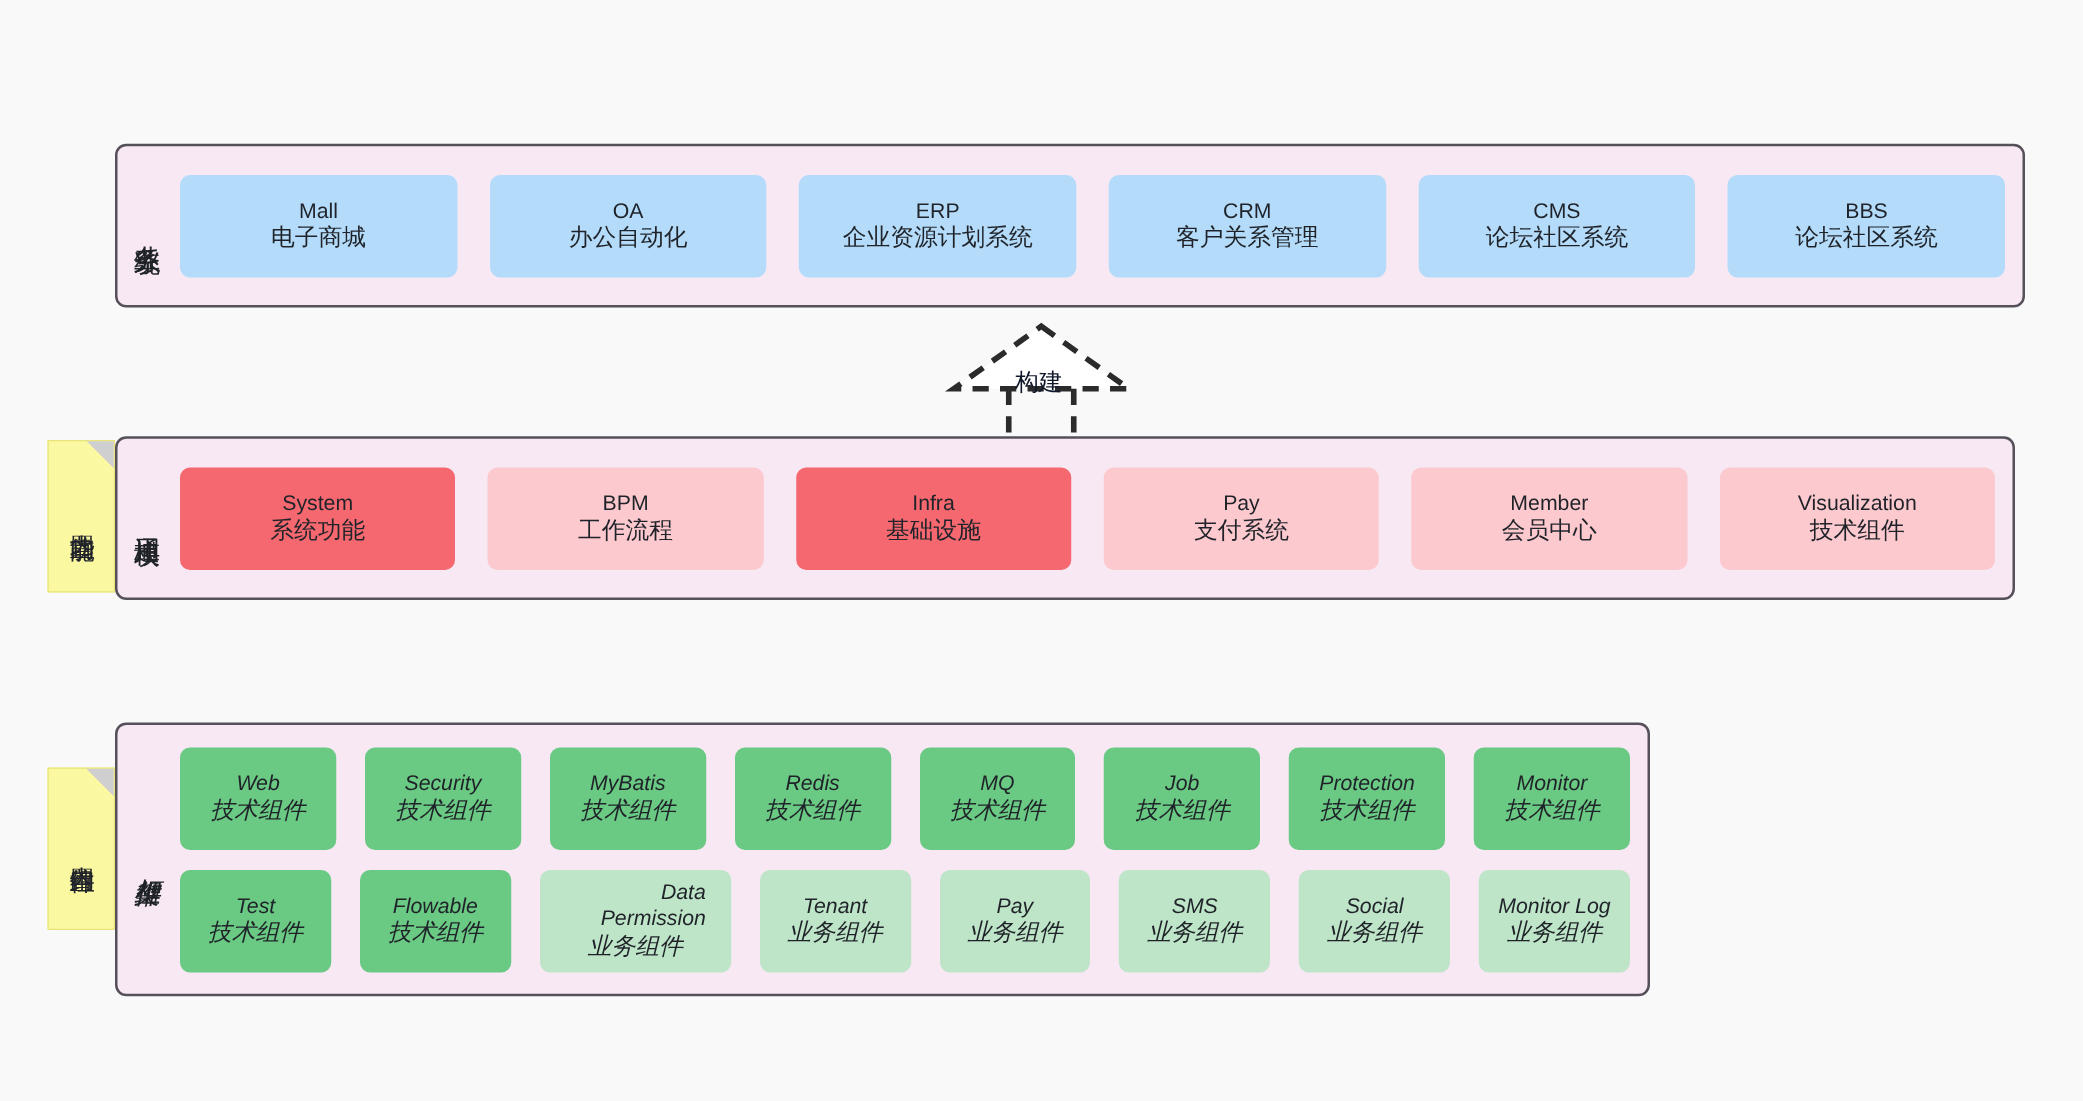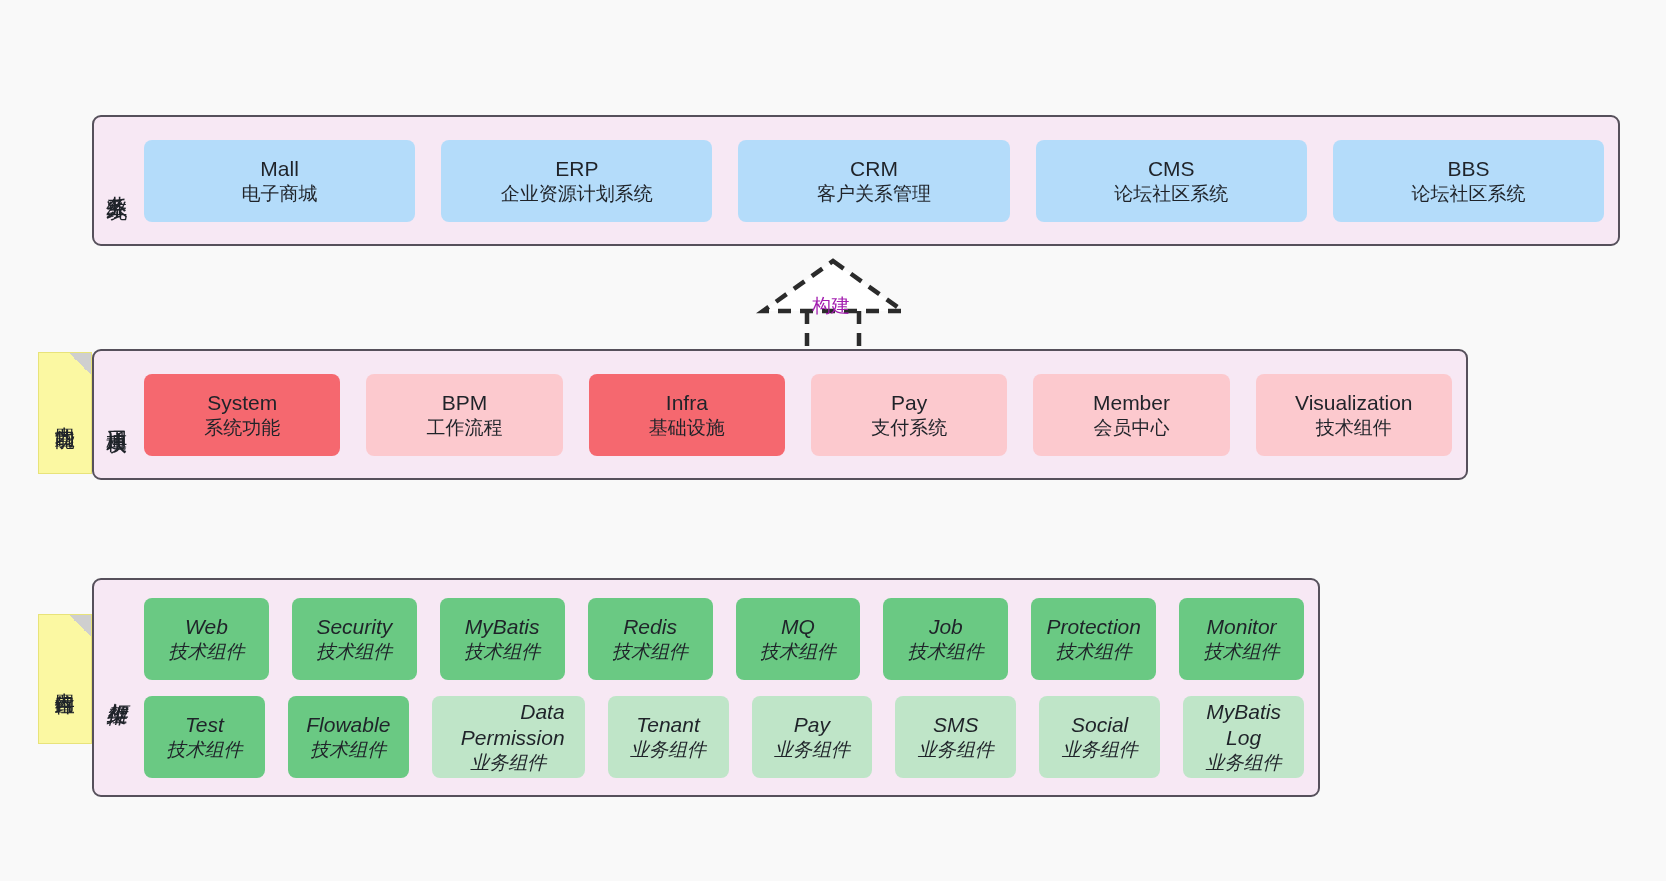--- a/index.html
+++ b/index.html
@@ -61,21 +61,21 @@
     border-radius: 8px;
     display: flex;
     flex-direction: column;
     align-items: center;
     justify-content: center;
     text-align: center;
     color: #1f2329;
     line-height: 1.22;
     padding: 6px 4px;
   }
-  .box .bname { font-size: 21px; }
+  .box .bname { font-size: 17px; }
   .box .bsub  { font-size: 19px; }
   .box.tall   { height: 82px; }
 
   .c-blue        { background: #b4dcfa; }
   .c-red         { background: #f5686f; }
   .c-pinklight   { background: #fcc9ce; }
   .c-green       { background: #6ac983; }
   .c-greenlight  { background: #bfe5c8; }
 
   
@@ -106,39 +106,43 @@
 
   
   .connector {
     position: absolute;
     z-index: 2;
   }
   .connector svg { display: block; }
   .conn-label {
     position: absolute;
     font-size: 19px;
-    color: #a21caf;
+    color: #0f172a;
     background: transparent;
     white-space: nowrap;
   }
 </style>
 </head>
 <body>
 
 <div id="stage">
 
   <div class="layer" id="layer-business" style="left:92px; top:115px; width:1528px; height:131px;">
     <div class="layer-title">业务系统</div>
     <div class="layer-body">
       <div class="row">
         <div class="box c-blue tall">
           <span class="bname">Mall</span>
           <span class="bsub">电子商城</span>
         </div>
         <div class="box c-blue tall">
+          <span class="bname">OA</span>
+          <span class="bsub">办公自动化</span>
+        </div>
+        <div class="box c-blue tall">
           <span class="bname">ERP</span>
           <span class="bsub">企业资源计划系统</span>
         </div>
         <div class="box c-blue tall">
           <span class="bname">CRM</span>
           <span class="bsub">客户关系管理</span>
         </div>
         <div class="box c-blue tall">
           <span class="bname">CMS</span>
           <span class="bsub">论坛社区系统</span>
@@ -158,21 +162,21 @@
 
       <path d="M 52 56 L 52 100 M 104 56 L 104 100" fill="none" stroke="#2b2b2b" stroke-width="4.5" stroke-dasharray="13,9"></path>
     </svg>
     <span class="conn-label" style="left:57px; top:38px;">构建</span>
   </div>
 
   <div class="note" style="left:38px; top:352px; height:122px;">
     <span>内置功能</span>
   </div>
 
-  <div class="layer" id="layer-common" style="left:92px; top:349px; width:1376px; height:131px;">
+  <div class="layer" id="layer-common" style="left:92px; top:349px; width:1520px; height:131px;">
     <div class="layer-title">通用模块</div>
     <div class="layer-body">
       <div class="row">
         <div class="box c-red tall">
           <span class="bname">System</span>
           <span class="bsub">系统功能</span>
         </div>
         <div class="box c-pinklight tall">
           <span class="bname">BPM</span>
           <span class="bsub">工作流程</span>
@@ -264,21 +268,21 @@
         </div>
         <div class="box c-greenlight tall">
           <span class="bname">SMS</span>
           <span class="bsub">业务组件</span>
         </div>
         <div class="box c-greenlight tall">
           <span class="bname">Social</span>
           <span class="bsub">业务组件</span>
         </div>
         <div class="box c-greenlight tall">
-          <span class="bname">MyBatis Log</span>
+          <span class="bname">Monitor Log</span>
           <span class="bsub">业务组件</span>
         </div>
       </div>
 
     </div>
   </div>
 
 </div>
 
 </body></html>

